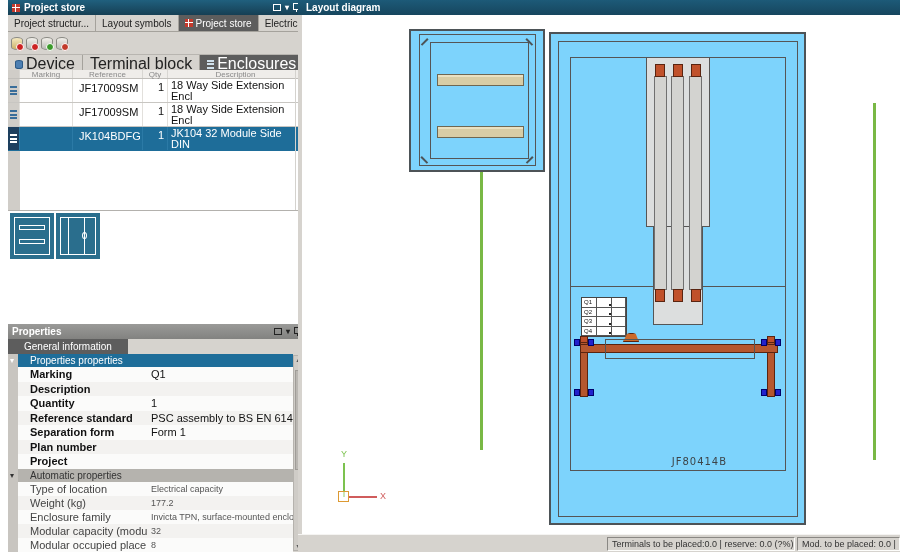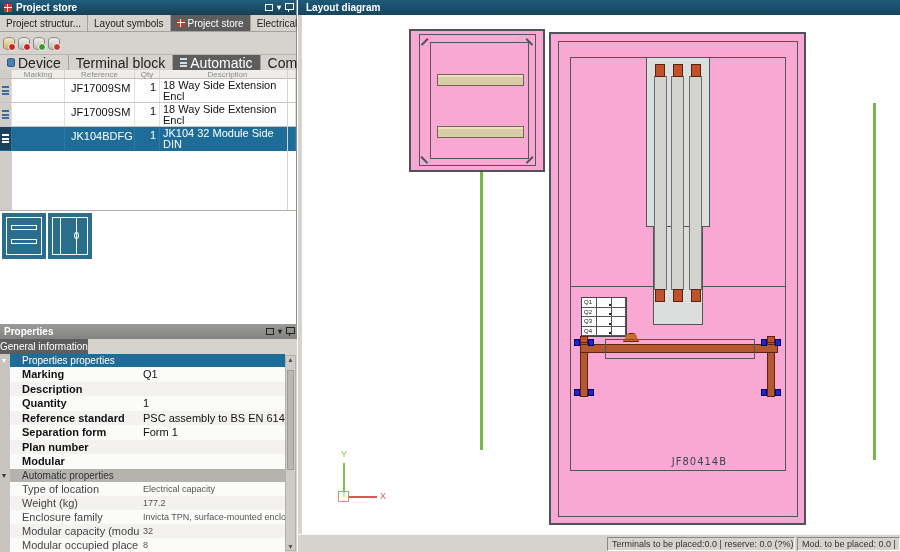--- a/index.html
+++ b/index.html
@@ -1,20 +1,20 @@
 <!DOCTYPE html>
 <html><head>
 <meta charset="utf-8">
 <style>
 *{margin:0;padding:0;box-sizing:border-box}
 body{font-family:"Liberation Sans",sans-serif;background:#888}
 .screen{position:relative;width:900px;height:552px;background:#fff;overflow:hidden;font-size:11px;color:#111}
 
 
-.left-panel{position:absolute;left:0;top:0;width:297px;height:468px;background:#22c55e;border-right:1px solid #8a8a8a}
+.left-panel{position:absolute;left:8px;top:0;width:297px;height:468px;background:#22c55e;border-right:1px solid #8a8a8a}
 .titlebar{height:15px;background:linear-gradient(#20607e,#163f54);color:#fff;display:flex;align-items:center;gap:4px;padding:0 4px;font-size:10px;font-weight:bold}
 .titlebar .spacer{flex:1}
 .red-grid{width:8px;height:8px;background-color:#c4392b;background-image:linear-gradient(to right,transparent 3px,#fff 3px,#fff 4px,transparent 4px),linear-gradient(to bottom,transparent 3px,#fff 3px,#fff 4px,transparent 4px);flex:0 0 auto}
 .box-icon{width:8px;height:7px;border:1px solid currentColor}
 .dd-arrow{font-size:8px;line-height:8px}
 .pin-icon{width:7px;height:9px;position:relative}
 .pin-icon::before{content:"";position:absolute;left:0;top:0;width:7px;height:5px;border:1px solid currentColor}
 .pin-icon::after{content:"";position:absolute;left:3px;top:6px;width:1px;height:3px;background:currentColor}
 
 .doc-tabs{height:17px;display:flex;align-items:stretch;background:#d6d3ce;border-bottom:1px solid #a5a29c;font-size:10px}
@@ -22,21 +22,21 @@
 .doc-tab.active{background:#5d5d5d;color:#fff}
 
 .toolbar{height:23px;display:flex;align-items:center;gap:3px;padding:0 3px;background:#d6d3ce;border-bottom:1px solid #b8b5b0}
 .db-icon{position:relative;width:12px;height:13px;background:linear-gradient(#f2f0ea,#b9b9b4);border:1px solid #8a8a84;border-radius:6px/3px}
 .db-icon::after{content:"";position:absolute;width:6px;height:6px;border-radius:50%;right:-2px;bottom:-2px;background:var(--badge,#cc2222);border:1px solid #fff}
 .filter-box{display:flex;align-items:center;height:16px;background:#fff;border:1px solid #7d7a74;margin-left:3px;width:226px}
 .filter-box .val{padding-left:4px;width:85px}
 .combo-btn{width:12px;height:14px;background:#f0df9d;border-left:1px solid #9a9790;border-right:1px solid #9a9790;font-size:7px;display:flex;align-items:center;justify-content:center;color:#333}
 .filter-box .clear{padding-left:8px;color:#222}
 
-.cat-tabs{height:15px;display:flex;align-items:center;background:#d6d3ce;font-size:14px}
+.cat-tabs{height:15px;display:flex;align-items:flex-start;background:#d6d3ce;font-size:16px}
 .cat-tab{display:flex;align-items:center;gap:3px;padding:0 7px;border-right:1px solid #a5a29c;color:#222;white-space:nowrap}
 .cat-tab.active{background:#5d5d5d;color:#fff}
 .dev-icon{width:8px;height:9px;background:#4d7fb2;border:1px solid #2c5a86;border-radius:4px/2px}
 .enc-icon{width:7px;height:9px;display:flex;flex-direction:column;justify-content:space-between}
 .enc-icon i{display:block;height:2px;background:#cfe0ec}
 
 .grid-area{height:140px;background:linear-gradient(to right,#d0cdc8 12px,#fff 12px);position:relative}
 .grid-head{display:flex;height:9px;font-size:8px;color:#8a8a8a;border-bottom:1px solid #c0beba;background:linear-gradient(to right,#d0cdc8 12px,#efedea 12px)}
 .grid-head .c{border-right:1px solid #d8d6d2;display:flex;align-items:center;justify-content:center}
 .grid-row{display:flex;height:24px;border-bottom:1px solid #c8c6c2;background:#fff}
@@ -59,21 +59,21 @@
 .thumb .inner{position:absolute;inset:4px;border:1px solid #fff}
 .thumb .bar{position:absolute;left:9px;right:9px;height:5px;border:1px solid #fff}
 .thumb2 .vline{position:absolute;top:4px;bottom:4px;width:1px;background:#fff}
 .thumb2 .handle{position:absolute;width:5px;height:7px;border:1px solid #fff;border-radius:50%}
 
 
 .props{position:absolute;left:0;top:324px;width:297px;height:228px;background:#d6d3ce;overflow:hidden}
 .props-titlebar{height:15px;background:linear-gradient(#9a9a98,#828280);color:#fff;display:flex;align-items:center;gap:4px;padding:0 4px;font-size:10px;font-weight:bold}
 .props-titlebar .icons{margin-left:auto;display:flex;align-items:center;gap:4px;color:#222}
 .props-tabs{height:15px;display:flex;font-size:10px}
-.props-tab{display:flex;align-items:center;padding:0 0;background:#5d5d5d;color:#fff}
+.props-tab{display:flex;align-items:center;padding:0 16px;background:#5d5d5d;color:#fff}
 .prop-gutter{position:absolute;left:0;top:30px;bottom:0;width:10px;background:#c8c5c0}
 .prop-body{position:absolute;left:0;top:30px;right:12px;bottom:0}
 .sec-head{height:13px;display:flex;align-items:center;font-size:10px;padding-left:12px;position:relative}
 .sec-head .tri{position:absolute;left:2px;font-size:8px;color:#333}
 .sec-head.blue{background:#1e6d99;color:#fff;margin-left:10px}
 .sec-head.gray{background:#b5b3ae;color:#333;margin-left:10px}
 .prow{display:flex;height:14.5px;margin-left:10px;font-size:11px;align-items:center}
 .prow:nth-child(odd){background:#f3f2f0}
 .prow:nth-child(even){background:#fbfbfa}
 .prow .lbl{width:130px;flex:0 0 auto;padding-left:12px;font-weight:bold;white-space:nowrap;overflow:hidden}
@@ -83,21 +83,21 @@
 .prow.auto .val{font-size:9px;color:#555}
 .pscroll{position:absolute;right:1px;top:31px;bottom:1px;width:11px;background:#cfccc7;border:1px solid #b5b2ad;display:flex;flex-direction:column;align-items:center;justify-content:space-between;font-size:7px;color:#555}
 .pscroll .thumbv{position:absolute;top:14px;left:1px;width:7px;height:100px;background:#bab7b2;border:1px solid #a09d98}
 
 
 .right-panel{position:absolute;left:298px;top:0;width:602px;height:552px;background:#d6d3ce}
 .diagram-titlebar{height:15px;background:linear-gradient(#1d5a78,#16465e);color:#fff;display:flex;align-items:center;padding:0 8px;font-size:10px;font-weight:bold}
 .canvas{position:absolute;left:0;top:15px;right:0;bottom:18px;background:#fff;border-left:4px solid #d6d3ce}
 
 
-.enc{position:absolute;background:#f9a8d4;border:2px solid #4d5357}
+.enc{position:absolute;background:#7dd3fc;border:2px solid #4d5357}
 .frame{position:absolute;border:1px solid #555}
 .chamfer{position:absolute;width:9px;height:1.5px;background:#4d5357}
 .tanbar{position:absolute;background:#d8cda6;border:1px solid #6e6752;box-shadow:inset 0 2px 0 #eae1c2}
 .channel{position:absolute;border:1px solid #555;background:#dcdede}
 .vbar{position:absolute;background:#d3d3d0;border:1px solid #707070}
 .conn{position:absolute;background:#c0512b;border:1px solid #5a2410}
 .qtable{position:absolute;display:grid;grid-template-columns:15px 15px 14px;grid-auto-rows:9.5px;background:#fff;border:1px solid #444}
 .qtable .qc{border-right:1px solid #555;border-bottom:1px solid #555;font-size:6px;line-height:9px;padding-left:2px;color:#111;position:relative}
 .qtable .qc.dot::after{content:"";position:absolute;right:0;bottom:1px;width:2px;height:2px;background:#222}
 .trap{position:absolute;background:#cc6a2a;border:1px solid #5a2410;clip-path:polygon(0 100%,25% 10%,45% 0,60% 0,80% 10%,100% 100%)}
@@ -167,21 +167,21 @@
         </div>
       <div class="cat-tab">
           <span>Terminal block</span>
         </div>
       <div class="cat-tab active">
           <span class="enc-icon">
             <i></i>
             <i></i>
             <i></i>
           </span>
-          <span>Automatic</span>
+          <span>Enclosures</span>
         </div>
       <div class="cat-tab">
           <span>Compositions</span>
         </div>
     </div>
 
     <div class="grid-area">
       <div class="grid-head">
         <div class="c cg"></div>
         <div class="c c1">Marking</div>
@@ -285,21 +285,21 @@
           </div>
         <div class="prow">
             <span class="lbl">Separation form</span>
             <span class="val">Form 1</span>
           </div>
         <div class="prow">
             <span class="lbl">Plan number</span>
             <span class="val"></span>
           </div>
         <div class="prow">
-            <span class="lbl">Modular</span>
+            <span class="lbl">Project</span>
             <span class="val"></span>
           </div>
 
         <div class="sec-head gray">
           <span class="tri" style="left:-8px">▾</span>
           <span>Automatic properties</span>
         </div>
         <div class="prow auto">
             <span class="lbl">Type of location</span>
             <span class="val">Electrical capacity</span>

